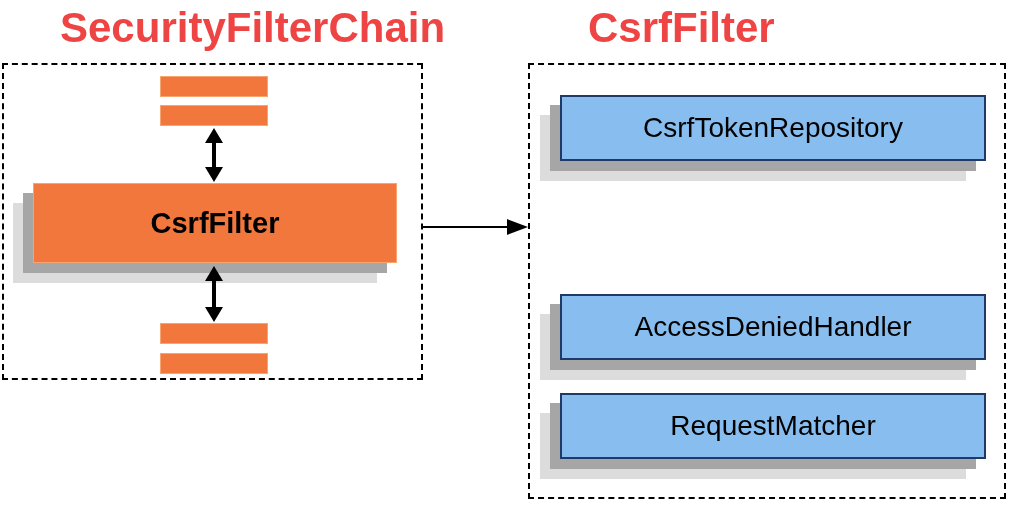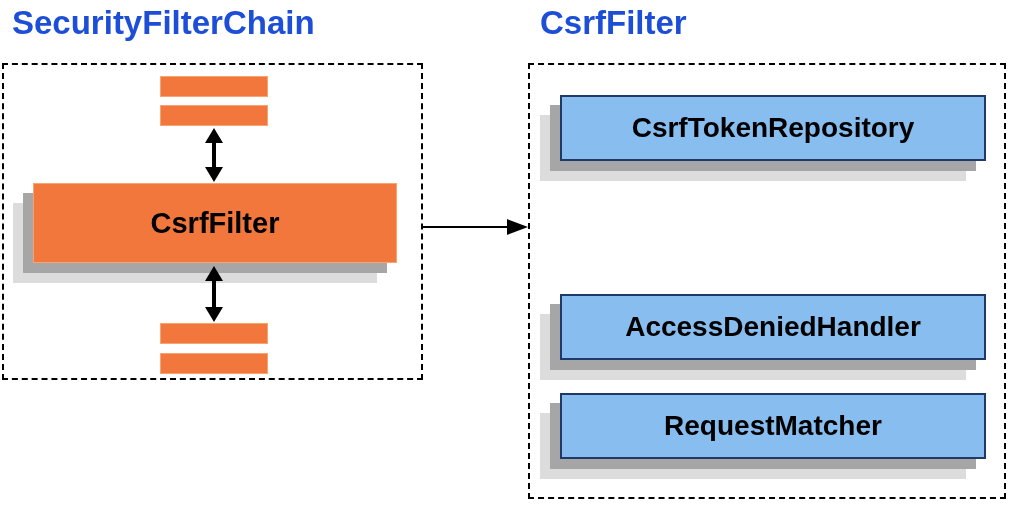--- a/index.html
+++ b/index.html
@@ -11,25 +11,26 @@
   .canvas {
     position: relative;
     width: 1010px;
     height: 505px;
     background: #ffffff;
     overflow: hidden;
   }
   .title {
     position: absolute;
     top: 4px;
-    font-size: 33px;
+    font-size: 42px;
     font-weight: bold;
-    color: #1d4ed8;
+    color: #ef4444;
     white-space: nowrap;
     letter-spacing: 0px;
+    margin-left: 48px;
   }
   .left-title  { left: 12px; }
   .right-title { left: 540px; }
 
   .dashed-box {
     position: absolute;
     border: 2px dashed #000000;
     box-sizing: border-box;
     background: transparent;
   }
@@ -76,21 +77,21 @@
     height: 66px;
     background: var(--color-blue, #87BDEF);
     border: 2px solid var(--color-blue_border, #1F3A68);
     box-sizing: border-box;
     box-shadow: -10px 10px 0 var(--color-shadow_dark, #A6A6A6),
                 -20px 20px 0 var(--color-shadow_light, #DCDCDC);
     display: flex;
     align-items: center;
     justify-content: center;
     font-size: 28px;
-    font-weight: bold;
+    font-weight: normal;
     color: #000000;
   }
   .blue-box-1 { top: 95px; }
   .blue-box-2 { top: 194px; }
   .blue-box-3 { top: 294px; }
   .blue-box-4 { top: 393px; }
 
   .arrow-svg { position: absolute; }
   .varrow1 { left: 203px; top: 128px; }
   .varrow2 { left: 203px; top: 266px; }

